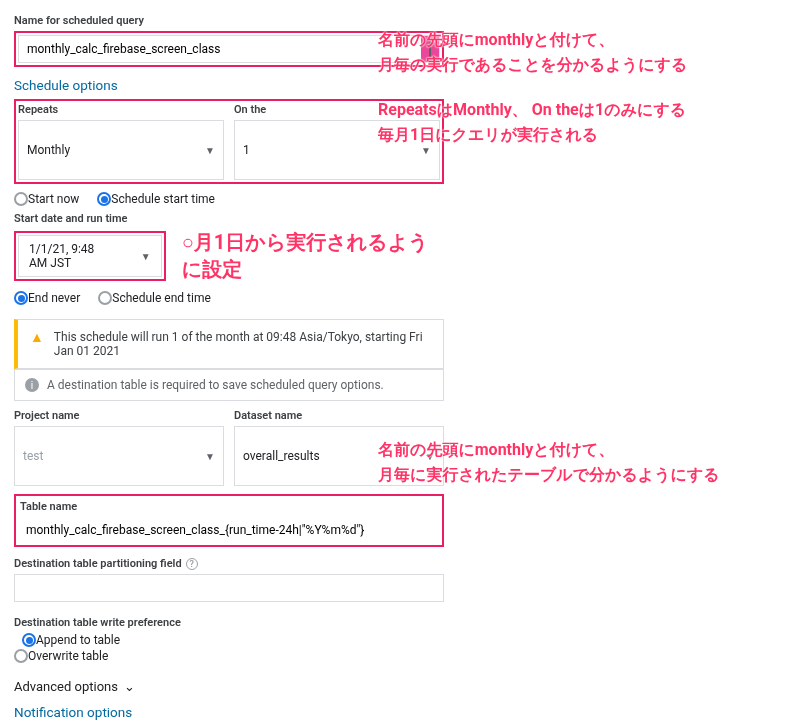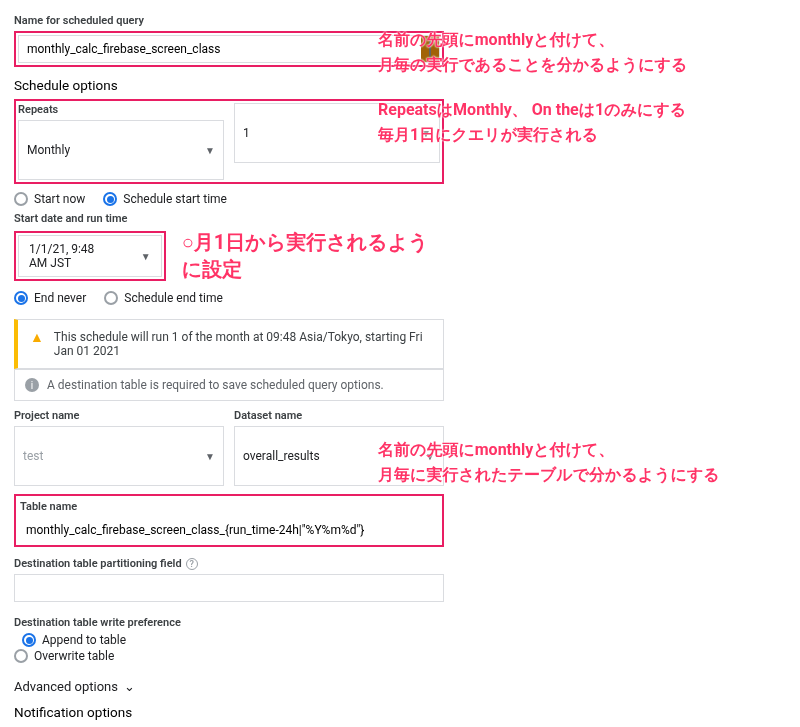--- a/index.html
+++ b/index.html
@@ -8,21 +8,21 @@
     padding: 14px 14px 0 14px;
     font-family: "Roboto", "Helvetica Neue", Arial, sans-serif;
     font-size: 12px;
     color: #202124;
     background: #fff;
     width: 800px;
     position: relative;
   }
   .left-col { width: 430px; }
   .label-sm { font-size: 11px; font-weight: 600; color: #3c4043; margin-bottom: 4px; display:flex; align-items:center; gap:4px;}
-  .section-title { font-size: 13.5px; color: #000000; margin: 10px 0 6px; }
+  .section-title { font-size: 13.5px; color: #0369a1; margin: 10px 0 6px; }
   .hl-box { border: 2px solid #e91e63; padding: 2px; }
   .input {
     width: 100%;
     border: 1px solid #dadce0;
     padding: 6px 8px;
     font-size: 12px;
     font-family: inherit;
     background: #fff;
   }
   .select {
@@ -35,21 +35,21 @@
     display: flex;
     justify-content: space-between;
     align-items: center;
     min-height: 30px;
   }
   .select.disabled { color: #9aa0a6; }
   .caret { font-size: 10px; color:#5f6368; }
   .row { display: flex; gap: 10px; }
   .col { flex: 1; }
   .radio-row { display:flex; gap:18px; align-items:center; margin:8px 0 4px; }
-  .radio { display:flex; align-items:center; gap:6px; font-size:12px; }
+  .radio { display:flex; align-items:center; font-size:12px; }
   .radio .outer {
     width:14px; height:14px; border-radius:50%; border:2px solid #9aa0a6;
     display:inline-flex; align-items:center; justify-content:center;
   }
   .radio.checked .outer { border-color:#1a73e8; }
   .radio.checked .outer::after { content:""; width:7px; height:7px; border-radius:50%; background:#1a73e8; display:block;}
   .checkbox { display:flex; align-items:center; gap:0; font-size:12px; }
   .checkbox .box { width:13px; height:13px; border:2px solid #9aa0a6; }
   .date-btn {
     border:1px solid #dadce0; padding:6px 10px; font-size:12px;
@@ -77,21 +77,21 @@
   }
   .keyboard-icon {
     width:18px; height:12px; border:1.5px solid #5f6368; border-radius:2px; position:relative;
   }
   .keyboard-icon::after{
     content:""; position:absolute; left:2px; right:2px; top:2px; bottom:2px;
     background: repeating-linear-gradient(90deg,#5f6368 0 1.5px, transparent 1.5px 3px),
                 repeating-linear-gradient(0deg,#5f6368 0 1.5px, transparent 1.5px 3px);
     opacity:.5;
   }
-  .name-input-wrap { display:flex; align-items:center; border:1px solid #dadce0; background:#a16207; }
+  .name-input-wrap { display:flex; align-items:center; border:1px solid #dadce0; background:#ec4899; }
   .name-input-wrap input { flex:1; border:none; padding:6px 8px; font-size:12px; font-family:inherit; }
   .name-input-wrap .kbd { padding:0 8px; }
   .adv { display:flex; align-items:center; gap:6px; font-size:13px; margin:16px 0 6px; cursor:default; }
   
   .anno {
     position:absolute; left:378px; color:#ff3366; font-weight:700; font-size:16px;
     text-shadow: 0 0 2px #fff, 0 0 2px #fff;
     line-height:1.55;
   }
   .anno-inline {
@@ -119,20 +119,21 @@
   <div class="hl-box">
     <div class="row">
       <div class="col">
         <div class="label-sm">Repeats</div>
         <div class="select">
           <span>Monthly</span>
           <span class="caret">▼</span>
         </div>
       </div>
       <div class="col">
+        <div class="label-sm">On the</div>
         <div class="select">
           <span>1</span>
           <span class="caret">▼</span>
         </div>
       </div>
     </div>
   </div>
 
   <div class="radio-row">
     <label class="radio">

